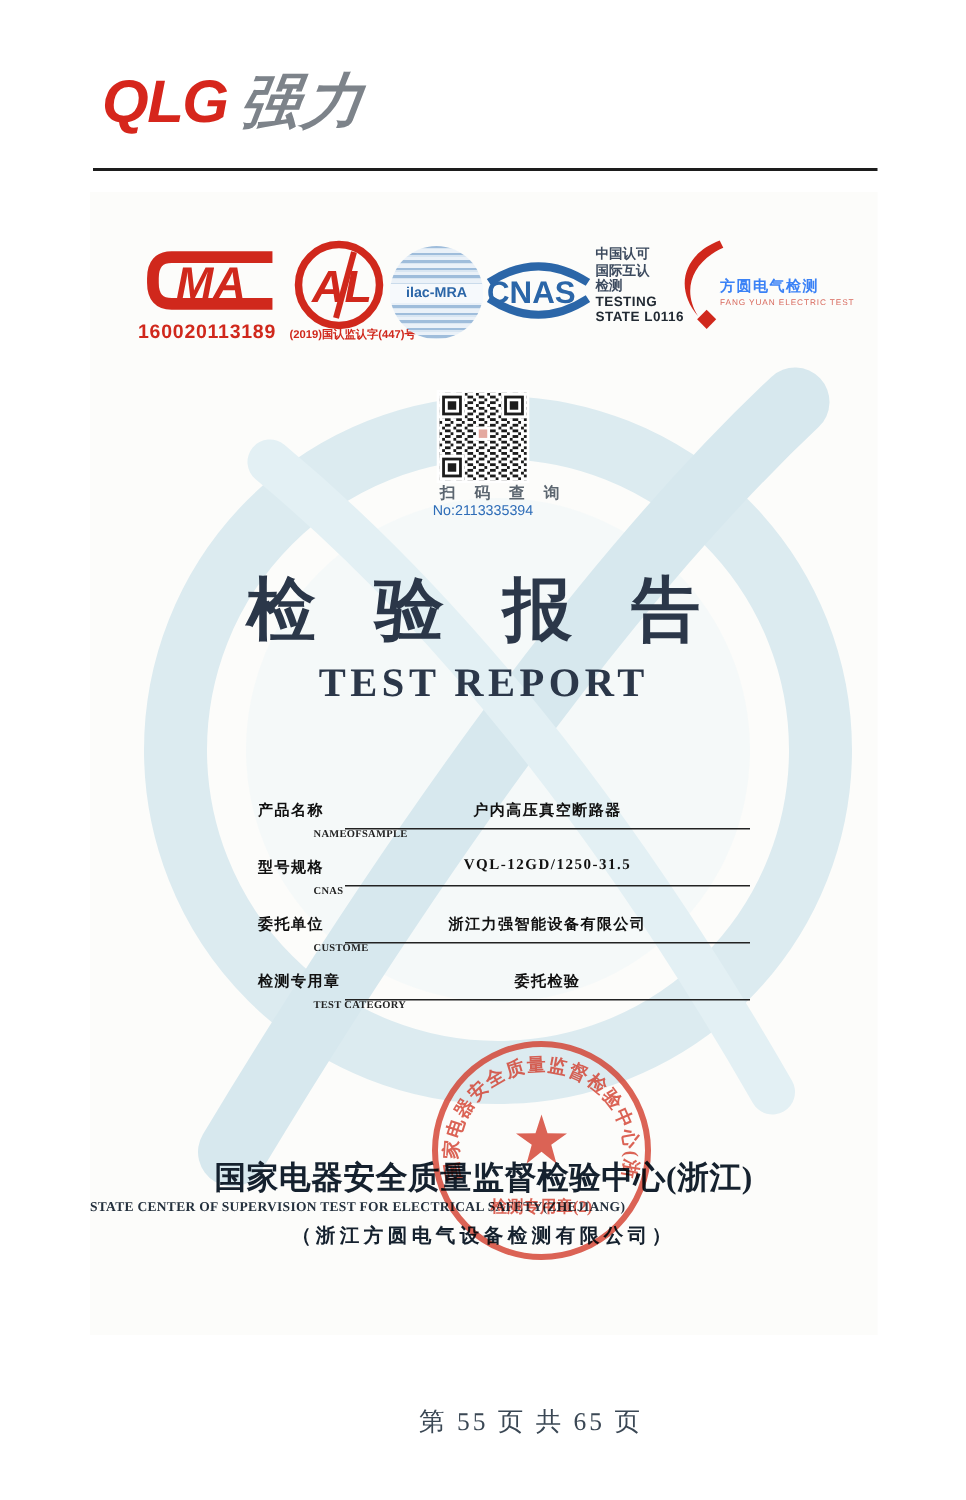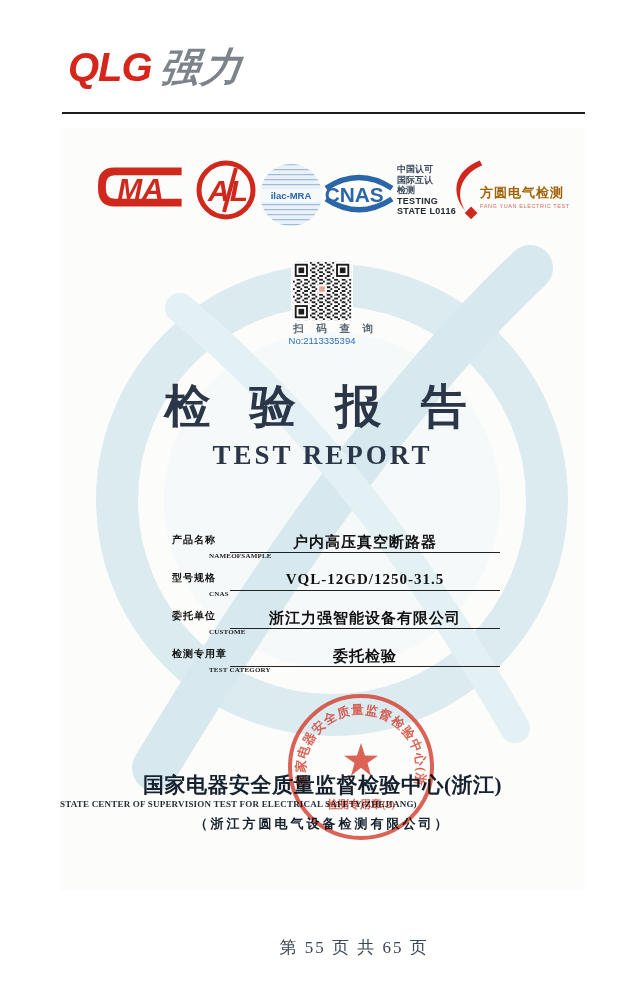--- a/index.html
+++ b/index.html
@@ -26,38 +26,38 @@
   .ilac{left:200px;top:36px;width:62px;height:62px;border-radius:50%;
         background:repeating-linear-gradient(0deg,#d9e6f2 0 1px,#9fbddb 1px 2.5px,#eaf1f8 2.5px 5px);
         display:flex;align-items:center;justify-content:center;}
   .ilac-band{background:#f6f9fc;width:100%;text-align:center;font-family:"Liberation Sans",sans-serif;
         font-weight:bold;font-size:9.5px;color:#2b66a8;padding:1px 0;}
   .cnas-logo{left:262px;top:44px;}
   .cnas-col{left:337px;top:36px;line-height:10.5px;font-size:9px;color:#3c4a5e;font-weight:bold;font-family:"Liberation Sans",sans-serif;white-space:nowrap;}
   .cnas-col .dark{color:#222a33;letter-spacing:.3px;}
   .fy-swoosh{left:385px;top:30px;}
   .fy-text{left:420px;top:56px;white-space:nowrap;}
-  .fy-name{color:#a16207;font-weight:bold;font-size:13px;letter-spacing:1px;}
+  .fy-name{color:#3b82f6;font-weight:bold;font-size:10px;letter-spacing:1px;}
   .fy-en{color:#d86a5e;font-size:5.5px;font-family:"Liberation Sans",sans-serif;letter-spacing:.6px;margin-top:1px;}
 
   
   .qr{left:231px;top:132px;}
   .qr-caption{left:206px;top:194px;width:112px;text-align:right;color:#5c6670;font-size:10.5px;letter-spacing:5px;font-weight:bold;}
   .qr-number{left:206px;top:207px;width:112px;text-align:center;color:#2e6db8;font-size:9.5px;font-family:"Liberation Sans",sans-serif;}
 
   
   .title-cn{left:0;top:248px;width:100%;text-align:center;font-size:46px;font-weight:bold;color:#2b3749;letter-spacing:14px;}
   .title-en{left:0;top:312px;width:100%;text-align:center;font-size:27px;font-weight:bold;color:#2b3749;letter-spacing:3px;}
 
   
   .frow{left:112px;width:388px;height:34px;}
   .f-label{position:absolute;left:0;top:0;font-size:10px;font-weight:bold;color:#111;letter-spacing:1px;white-space:nowrap;}
   .f-sub{position:absolute;left:1px;top:19px;font-size:7px;color:#222;font-weight:bold;letter-spacing:.2px;white-space:nowrap;margin-left:36px;}
   .f-line{position:absolute;left:58px;width:270px;top:-1px;height:20px;border-bottom:1.5px solid #222;}
-  .f-value{position:absolute;left:58px;width:270px;top:0;text-align:center;font-size:15px;font-weight:bold;color:#111;letter-spacing:1px;white-space:nowrap;}
+  .f-value{position:absolute;left:58px;width:270px;top:0;text-align:center;font-size:10px;font-weight:bold;color:#111;letter-spacing:1px;white-space:nowrap;}
 
   
   .issuer-cn{left:0;top:643px;width:100%;text-align:center;font-size:21px;font-weight:bold;color:#15212e;letter-spacing:.5px;}
   .issuer-en{left:0;top:671px;width:100%;font-size:9px;font-weight:bold;color:#24303d;letter-spacing:.2px;}
   .issuer-co{left:0;top:687px;width:100%;text-align:center;font-size:13px;font-weight:bold;color:#15212e;letter-spacing:3px;}
 
   
   .stamp{left:226px;top:564px;width:150px;height:150px;z-index:2;opacity:.8;mix-blend-mode:multiply;}
 
   
@@ -81,20 +81,24 @@
       <path d="M 470 140 Q 300 300 95 640" fill="none" stroke="#d7e8ee" stroke-width="46" stroke-linecap="round"></path>
       <path d="M 120 180 Q 300 330 455 600" fill="none" stroke="#e3f0f4" stroke-width="30" stroke-linecap="round"></path>
     </svg>
 
     <div class="scan-content">
 
       <svg class="abs cma" width="94" height="50" viewBox="0 0 120 64">
         <path d="M112 12 H26 Q10 12 10 30 v4 Q10 52 26 52 H112" fill="none" stroke="#d0281c" stroke-width="10"></path>
         <text x="30" y="47" font-family="Liberation Sans, sans-serif" font-size="38" font-weight="bold" font-style="italic" fill="#d0281c">MA</text>
       </svg>
+      <div class="abs mark-nums">
+        <span class="cma-num">160020113189</span>
+        <span class="cma-approval">(2019)国认监认字(447)号</span>
+      </div>
 
       <svg class="abs cal" width="64" height="64" viewBox="0 0 64 64">
         <circle cx="32" cy="32" r="27" fill="none" stroke="#d0281c" stroke-width="5"></circle>
         <text x="14" y="43" font-family="Liberation Sans, sans-serif" font-size="30" font-weight="bold" font-style="italic" fill="#d0281c">AL</text>
         <line x1="42" y1="10" x2="30" y2="54" stroke="#d0281c" stroke-width="4"></line>
       </svg>
 
       <div class="abs ilac">
         <div class="ilac-band">ilac-MRA</div>
       </div>

